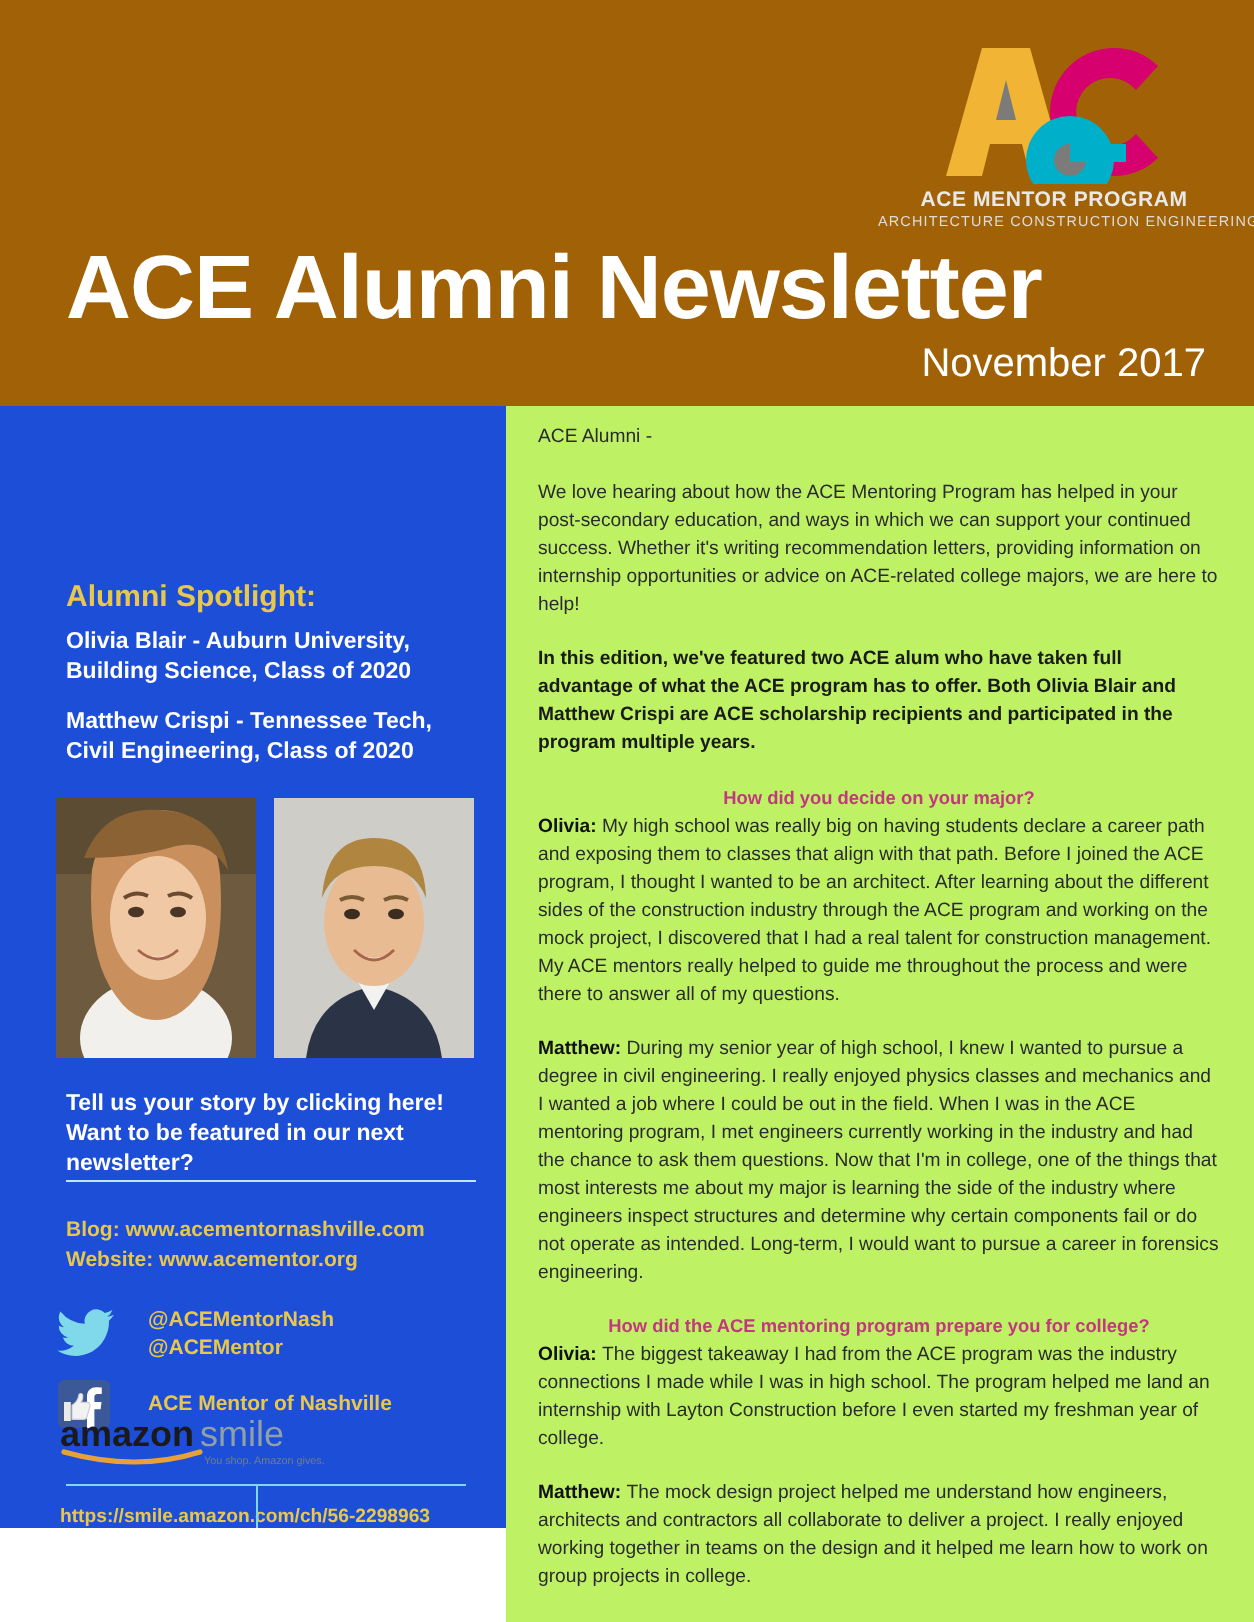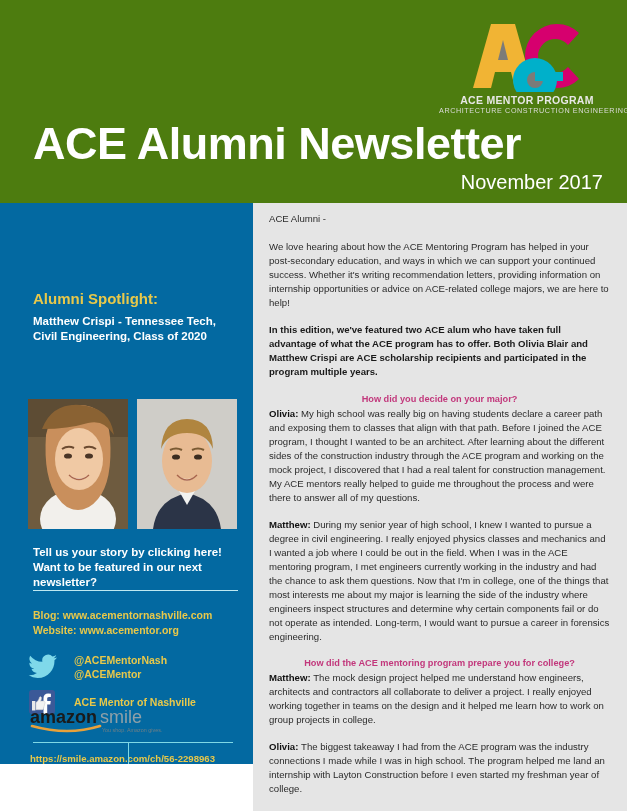--- a/index.html
+++ b/index.html
@@ -21,21 +21,21 @@
     background: #ffffff;
     overflow: hidden;
   }
 
   
   .header {
     position: absolute;
     left: 0; top: 0;
     width: 627px;
     height: 203px;
-    background: #4d7c0f;
+    background: #a16207;
   }
   .logo-wrap {
     position: absolute;
     right: 12px;
     top: 18px;
     width: 176px;
     height: 96px;
   }
   .logo-mark {
     position: relative;
@@ -86,21 +86,21 @@
     white-space: nowrap;
   }
 
   
   .sidebar {
     position: absolute;
     left: 0;
     top: 203px;
     width: 253px;
     height: 561px;
-    background: #0369a1;
+    background: #1d4ed8;
     box-sizing: border-box;
   }
   .sidebar-inner {
     position: absolute;
     left: 33px;
     top: 86px;
     width: 210px;
   }
   .spotlight-title {
     font-size: 15px;
@@ -224,21 +224,21 @@
     background: #7fd8e6;
   }
 
   
   .content {
     position: absolute;
     left: 253px;
     top: 203px;
     width: 374px;
     height: 608px;
-    background: #e5e5e5;
+    background: #bef264;
     box-sizing: border-box;
     padding: 9px 17px 0 16px;
   }
   .salutation {
     font-size: 9.6px;
     color: #2b2b2b;
     line-height: 14px;
     margin-bottom: 14px;
   }
   .para {
@@ -302,20 +302,24 @@
 
     <div class="masthead">ACE Alumni Newsletter</div>
     <div class="issue-date">November 2017</div>
   </div>
 
   <div class="sidebar">
 
     <div class="sidebar-inner">
       <div class="spotlight-title">Alumni Spotlight:</div>
 
+      <div class="alum-block">
+        <div class="alum-line">Olivia Blair - Auburn University,</div>
+        <div class="alum-line">Building Science, Class of 2020</div>
+      </div>
 
       <div class="alum-block">
         <div class="alum-line">Matthew Crispi -  Tennessee Tech,</div>
         <div class="alum-line">Civil Engineering, Class of 2020</div>
       </div>
     </div>
 
     <div class="photos">
       <div class="photo">
         <svg width="100" height="130" viewBox="0 0 100 130" xmlns="http://www.w3.org/2000/svg" aria-hidden="true">
@@ -416,22 +420,22 @@
     <div class="qheading">How did you decide on your major?</div>
     <div class="answer">
       <b>Olivia</b><b>: </b><span>My high school was really big on having students declare a career path and exposing them to classes that align with that path. Before I joined the ACE program, I thought I wanted to be an architect. After learning about the different sides of the construction industry through the ACE program and working on the mock project, I discovered that I had a real talent for construction management. My ACE mentors really helped to guide me throughout the process and were there to answer all of my questions.</span>
     </div>
     <div class="answer">
       <b>Matthew</b><b>: </b><span>During my senior year of high school, I knew I wanted to pursue a degree in civil engineering. I really enjoyed physics classes and mechanics and I wanted a job where I could be out in the field. When I was in the ACE mentoring program, I met engineers currently working in the industry and had the chance to ask them questions. Now that I'm in college, one of the things that most interests me about my major is learning the side of the industry where engineers inspect structures and determine why certain components fail or do not operate as intended. Long-term, I would want to pursue a career in forensics engineering.</span>
     </div>
 
     <div class="qheading">How did the ACE mentoring program prepare you for college?</div>
     <div class="answer">
+      <b>Olivia</b><b>: </b><span>The biggest takeaway I had from the ACE program was the industry connections I made while I was in high school. The program helped me land an internship with Layton Construction before I even started my freshman year of college.</span>
+    </div>
+    <div class="answer">
       <b>Matthew</b><b>: </b><span>The mock design project helped me understand how engineers, architects and contractors all collaborate to deliver a project. I really enjoyed working together in teams on the design and it helped me learn how to work on group projects in college.</span>
-    </div>
-    <div class="answer">
-      <b>Olivia</b><b>: </b><span>The biggest takeaway I had from the ACE program was the industry connections I made while I was in high school. The program helped me land an internship with Layton Construction before I even started my freshman year of college.</span>
     </div>
 
     <div class="content-bottom-pad"></div>
   </div>
 
 </div>
 
 </body></html>

